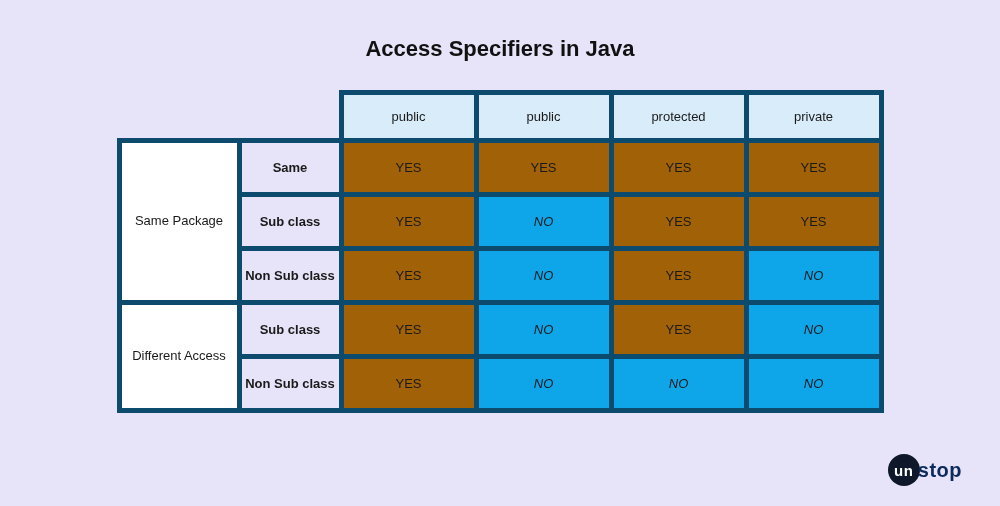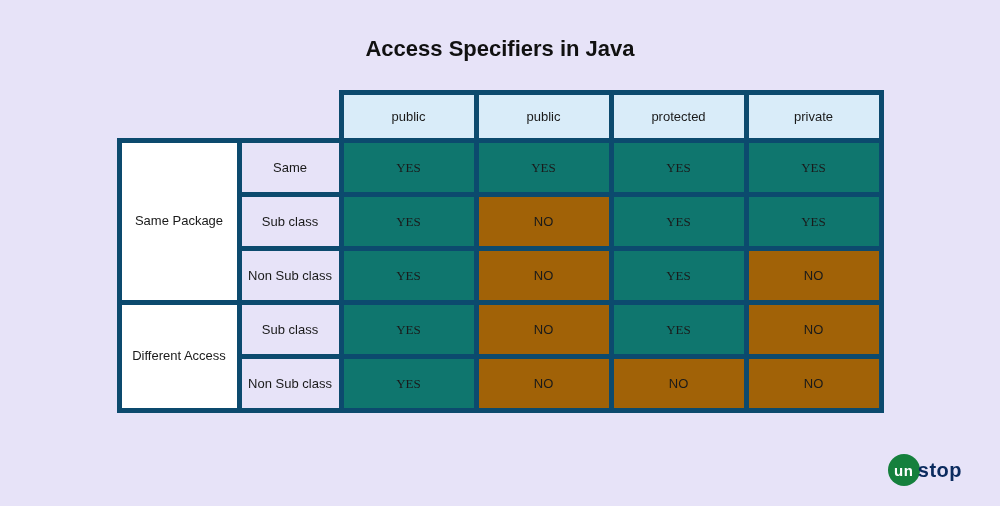--- a/index.html
+++ b/index.html
@@ -45,47 +45,47 @@
   .row-group {
     background: #ffffff;
     width: 120px;
     font-weight: 400;
     line-height: 1.4;
   }
   .row-sub {
     background: #e7e3f8;
     width: 102px;
     height: 54px;
-    font-weight: 400;
+    font-weight: 700;
   }
   .yes {
-    background: #0f766e;
+    background: #a16207;
     width: 135px;
-    font-family: Liberation Serif, serif;
   }
   .no {
-    background: #a16207;
+    background: #0ea5e9;
     width: 135px;
+    font-style: italic;
   }
   .logo {
     position: absolute;
     right: 38px;
     bottom: 20px;
     display: flex;
     align-items: center;
     font-weight: 700;
     font-size: 20px;
     color: #0a2a5e;
     letter-spacing: 0.5px;
   }
   .logo .circle {
     width: 32px;
     height: 32px;
     border-radius: 50%;
-    background: #15803d;
+    background: #0f172a;
     color: #fff;
     display: flex;
     align-items: center;
     justify-content: center;
     font-size: 15px;
     font-weight: 700;
     margin-right: -2px;
   }
 </style>
 </head>

